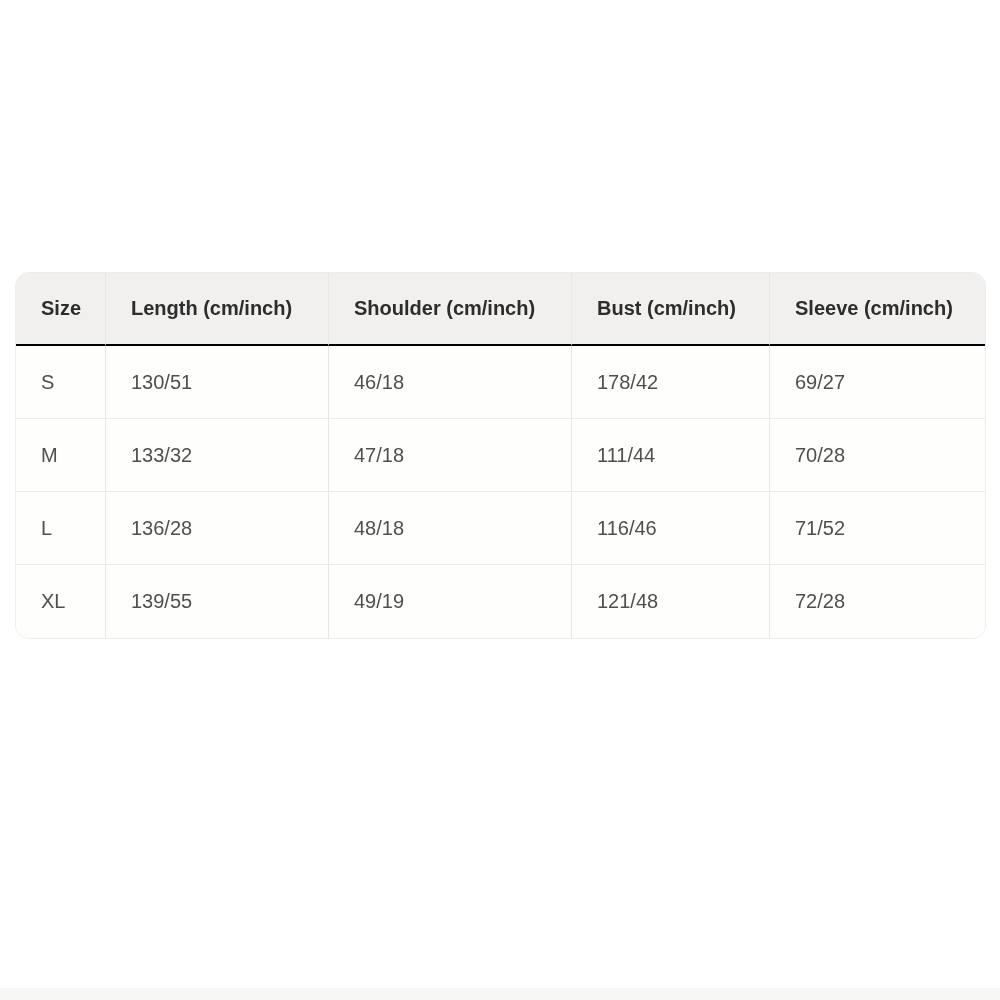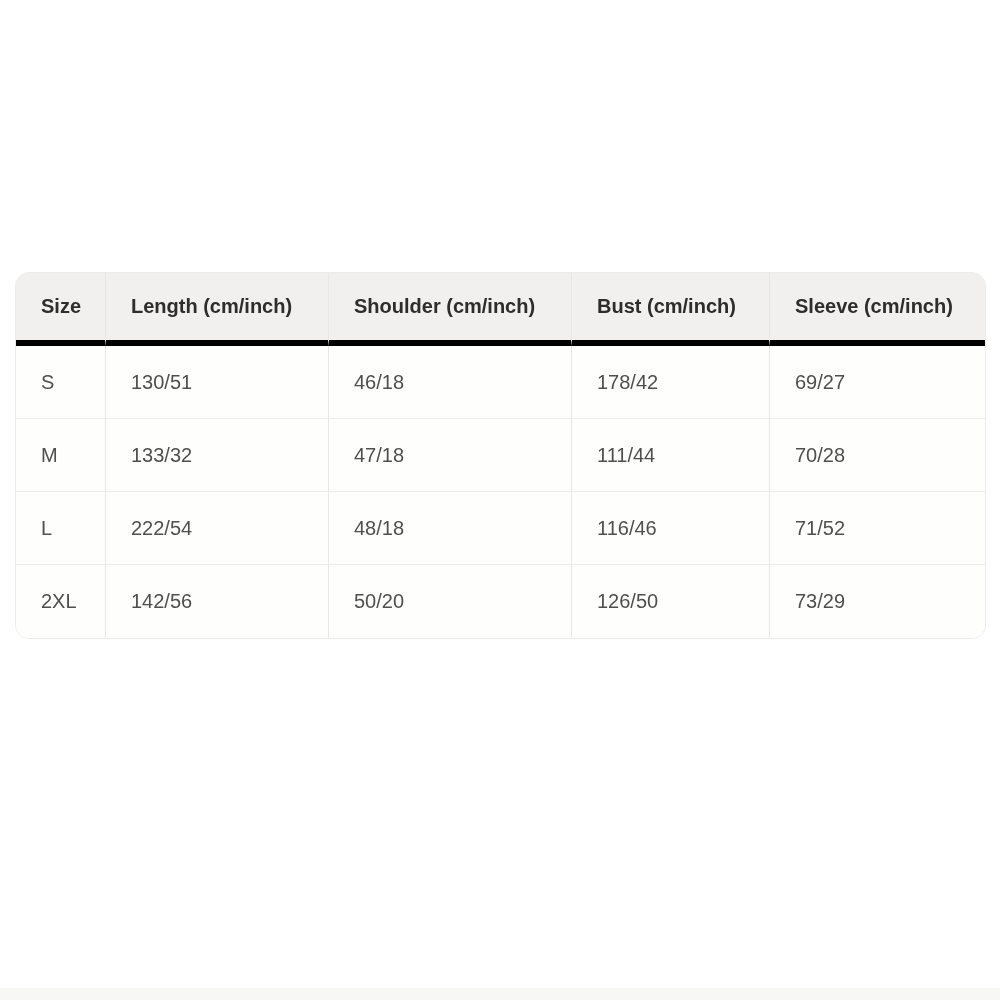--- a/index.html
+++ b/index.html
@@ -40,21 +40,21 @@
     overflow: hidden;
   }
   th:last-child, td:last-child { border-right: none; }
 
   thead th {
     height: 73px;
     background: #f1f0ee;
     color: #2d2d2d;
     font-weight: bold;
     font-size: 20px;
-    border-bottom: 6px solid #000000;
+    border-bottom: 2px solid #000000;
     margin-top: 33px;
   }
   tbody td {
     height: 73px;
     background: #fefefd;
     color: #4f4f4f;
     font-weight: normal;
     font-size: 20px;
     border-bottom: 1px solid #ececea;
   }
@@ -98,29 +98,29 @@
       </tr>
       <tr>
         <td>M</td>
         <td>133/32</td>
         <td>47/18</td>
         <td>111/44</td>
         <td>70/28</td>
       </tr>
       <tr>
         <td>L</td>
-        <td>222/54</td>
+        <td>136/28</td>
         <td>48/18</td>
         <td>116/46</td>
         <td>71/52</td>
       </tr>
       <tr>
-        <td>2XL</td>
-        <td>142/56</td>
-        <td>50/20</td>
-        <td>126/50</td>
-        <td>73/29</td>
+        <td>XL</td>
+        <td>139/55</td>
+        <td>49/19</td>
+        <td>121/48</td>
+        <td>72/28</td>
       </tr>
     </tbody>
   </table>
 </div>
 
 <div class="bottom-strip"></div>
 
 </body></html>

